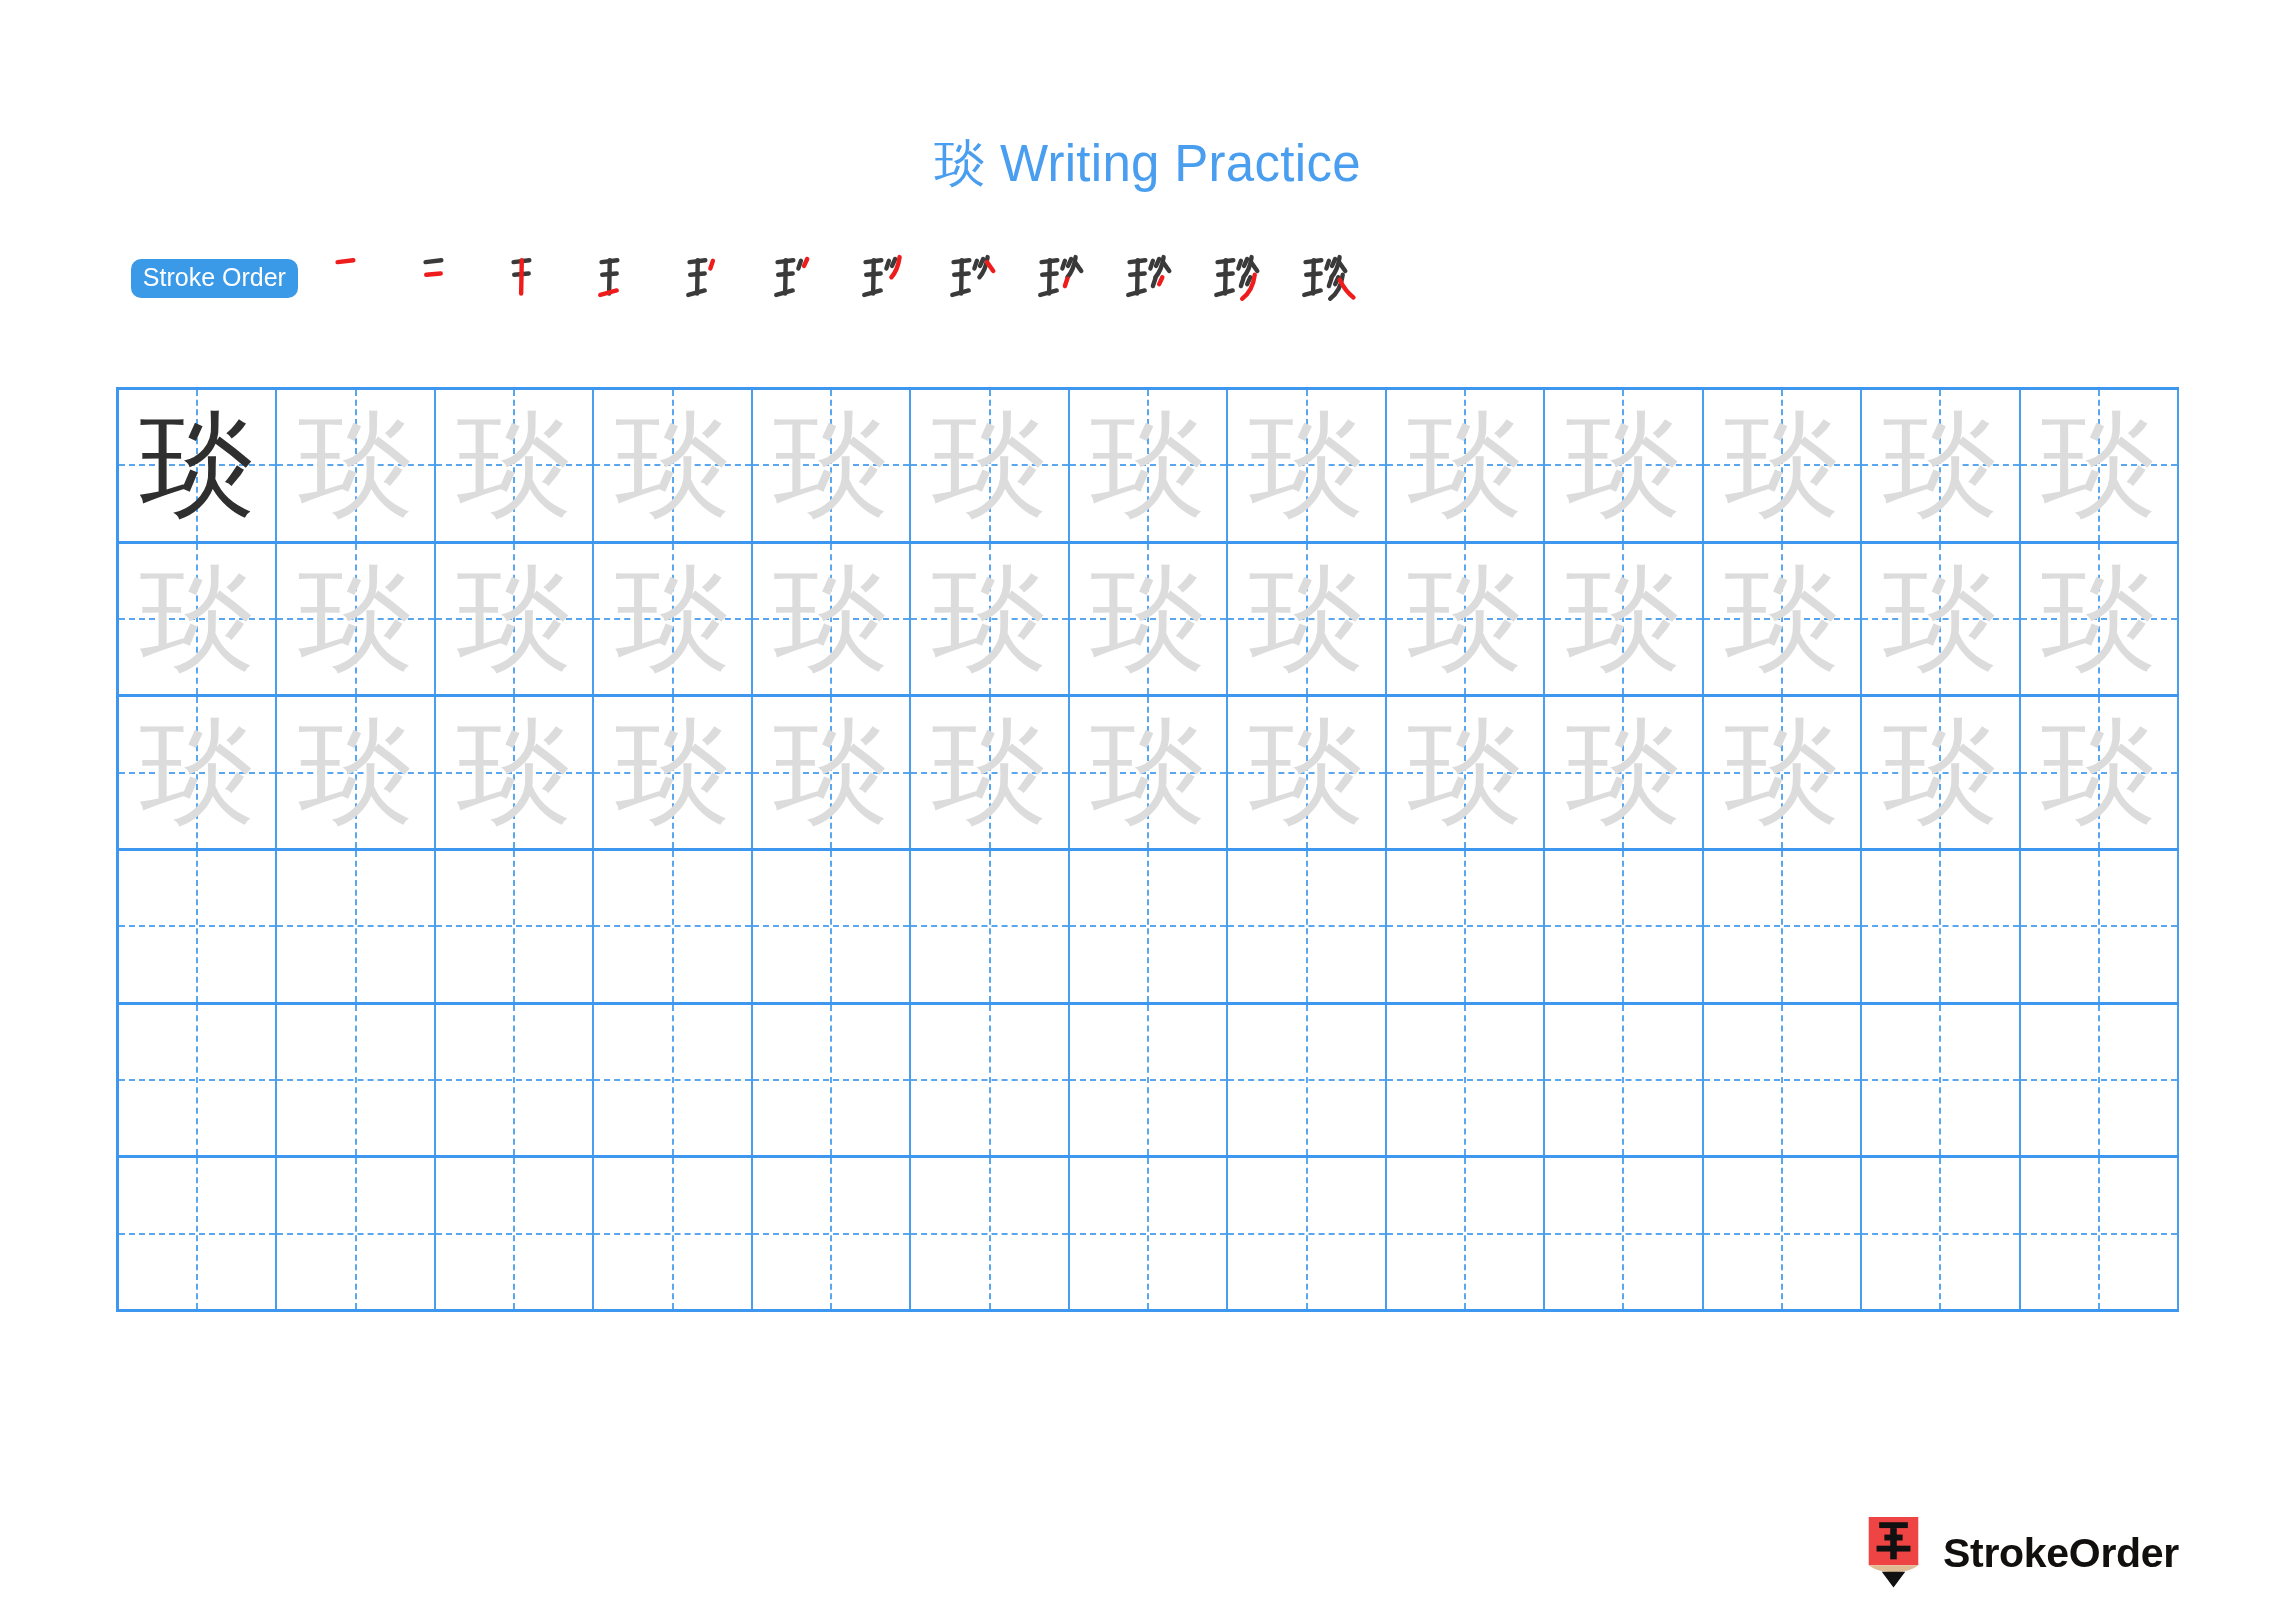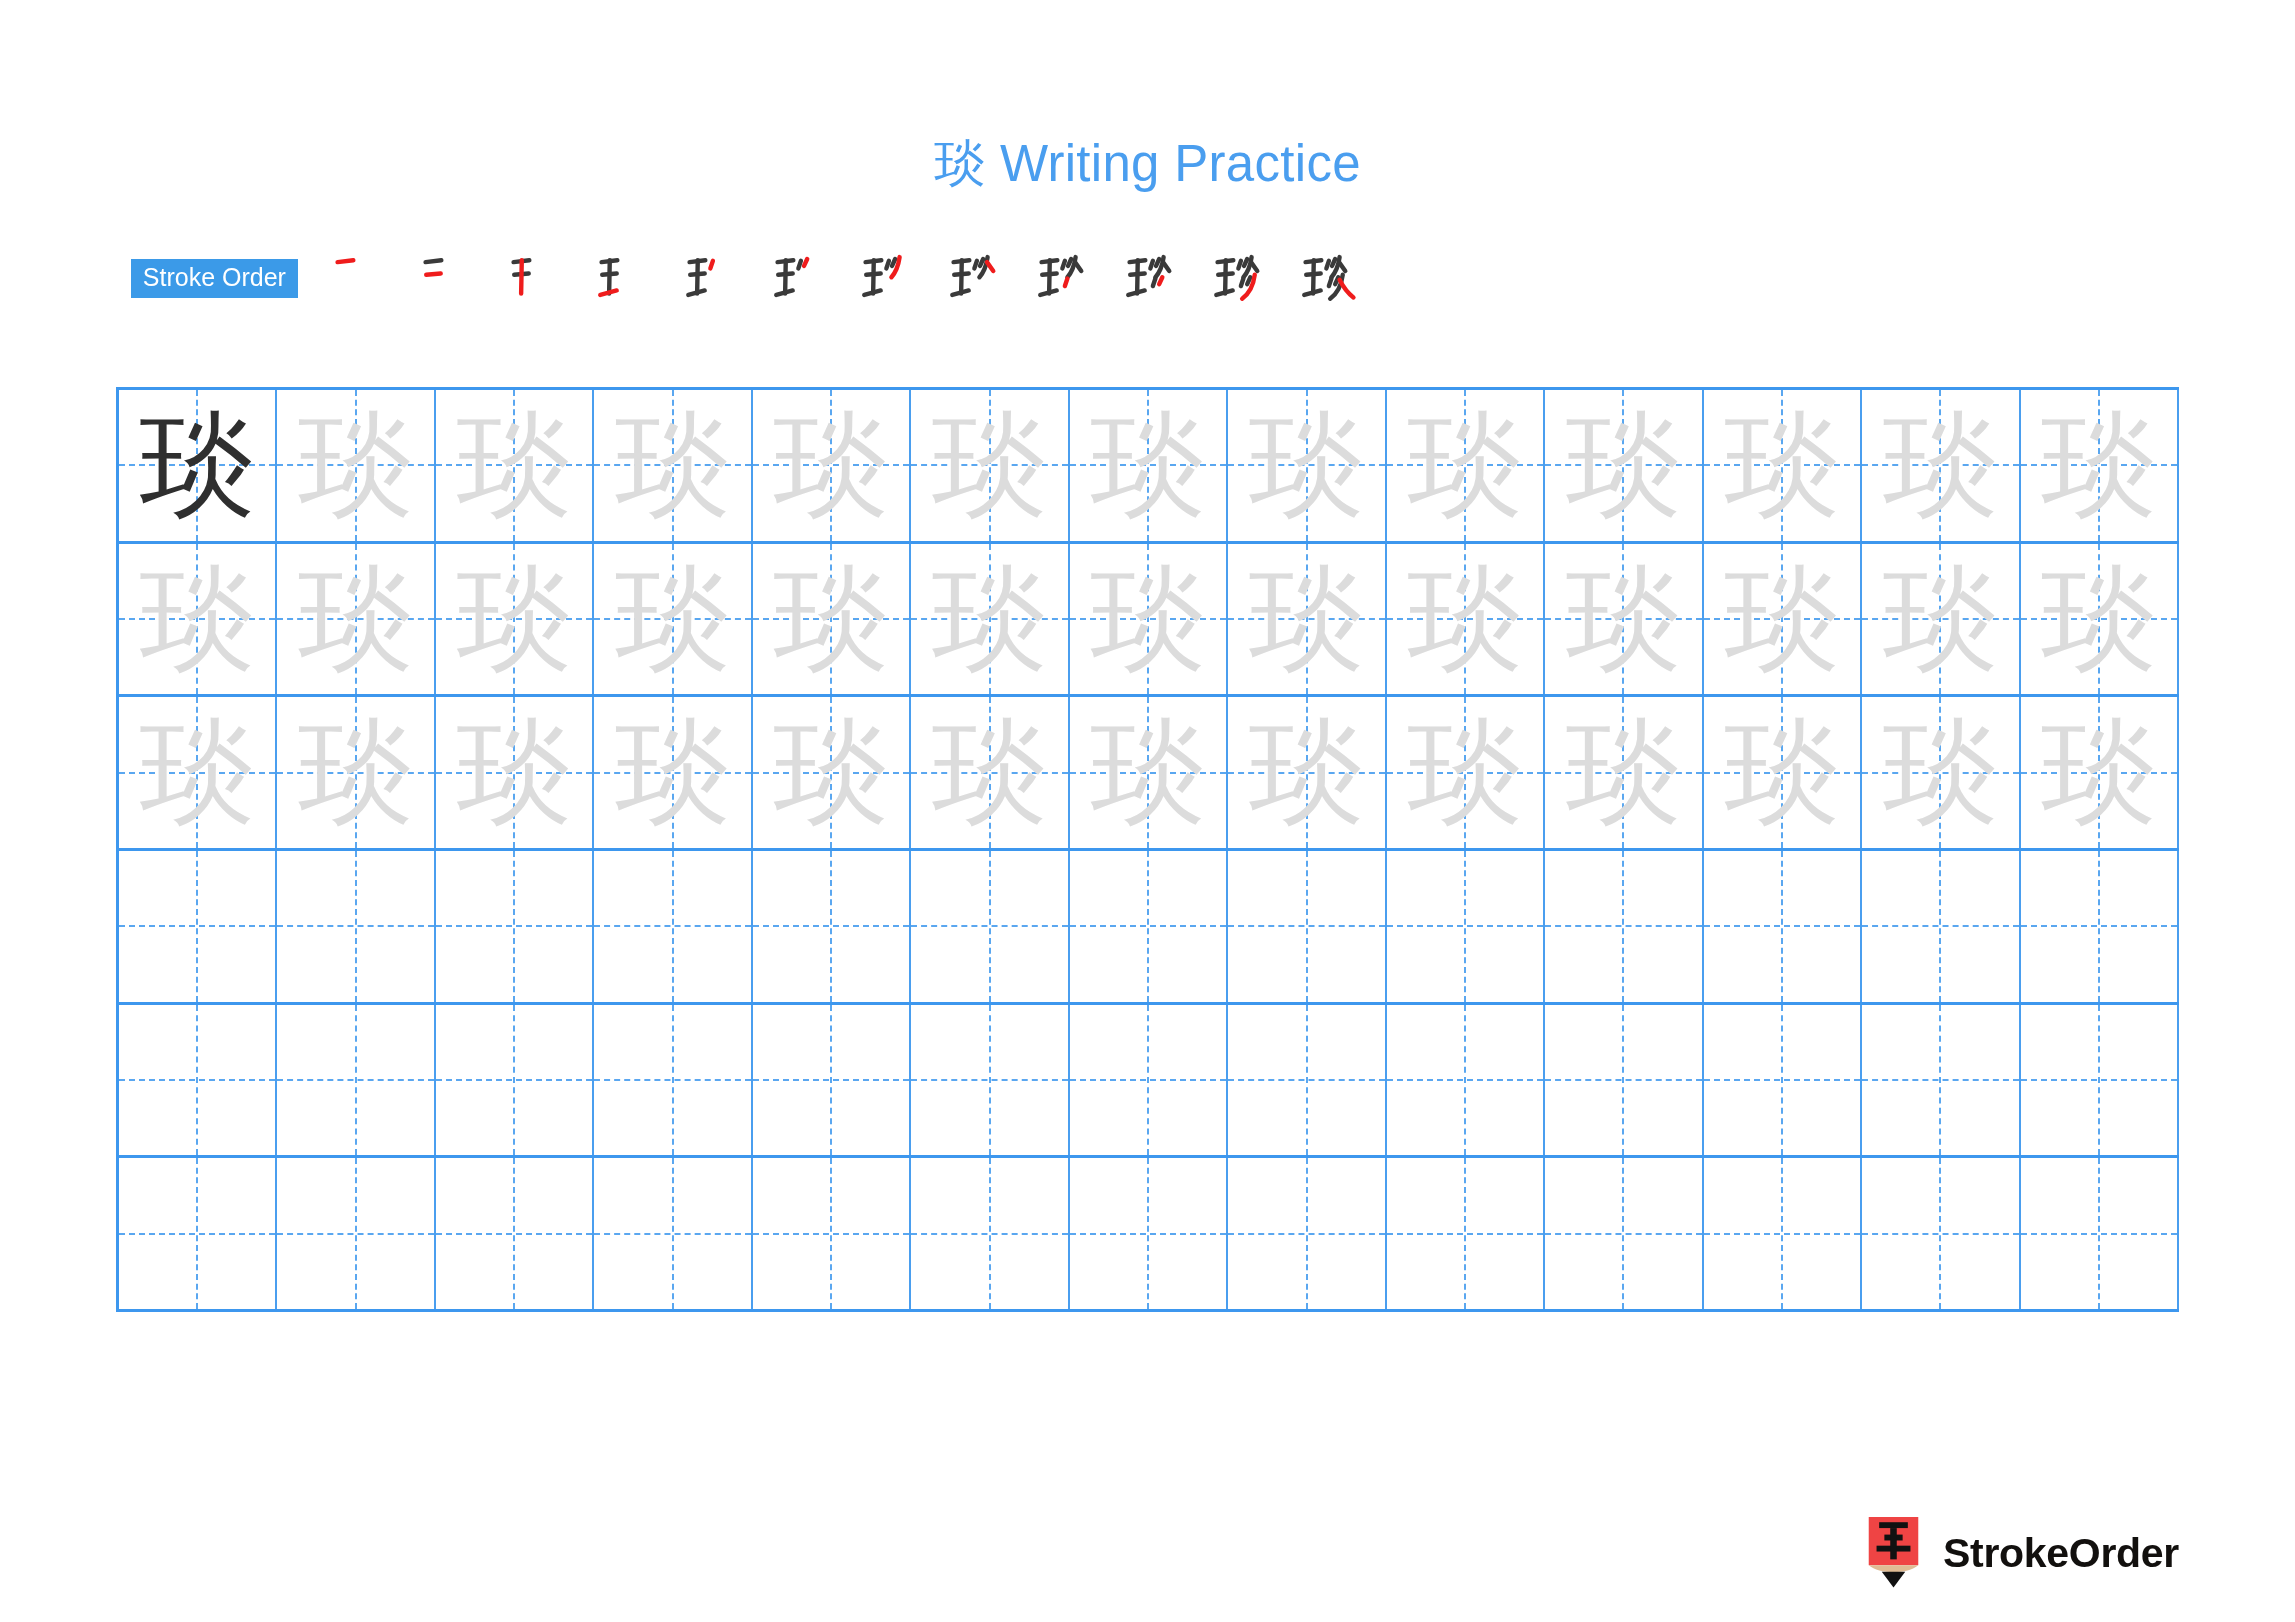--- a/index.html
+++ b/index.html
@@ -44,21 +44,21 @@
     align-items: center;
     height: 63px;
   }
 
   .stroke-order-badge {
     background: #3b9ae8;
     color: #ffffff;
     font-size: 25px;
     font-weight: 400;
     padding: 5.9px 11.8px 7.2px 11.8px;
-    border-radius: 0;
+    border-radius: 10px;
     line-height: 1;
     white-space: nowrap;
   }
 
   .stroke-steps {
     display: flex;
     align-items: flex-end;
     margin-left: 17px;
   }
 

